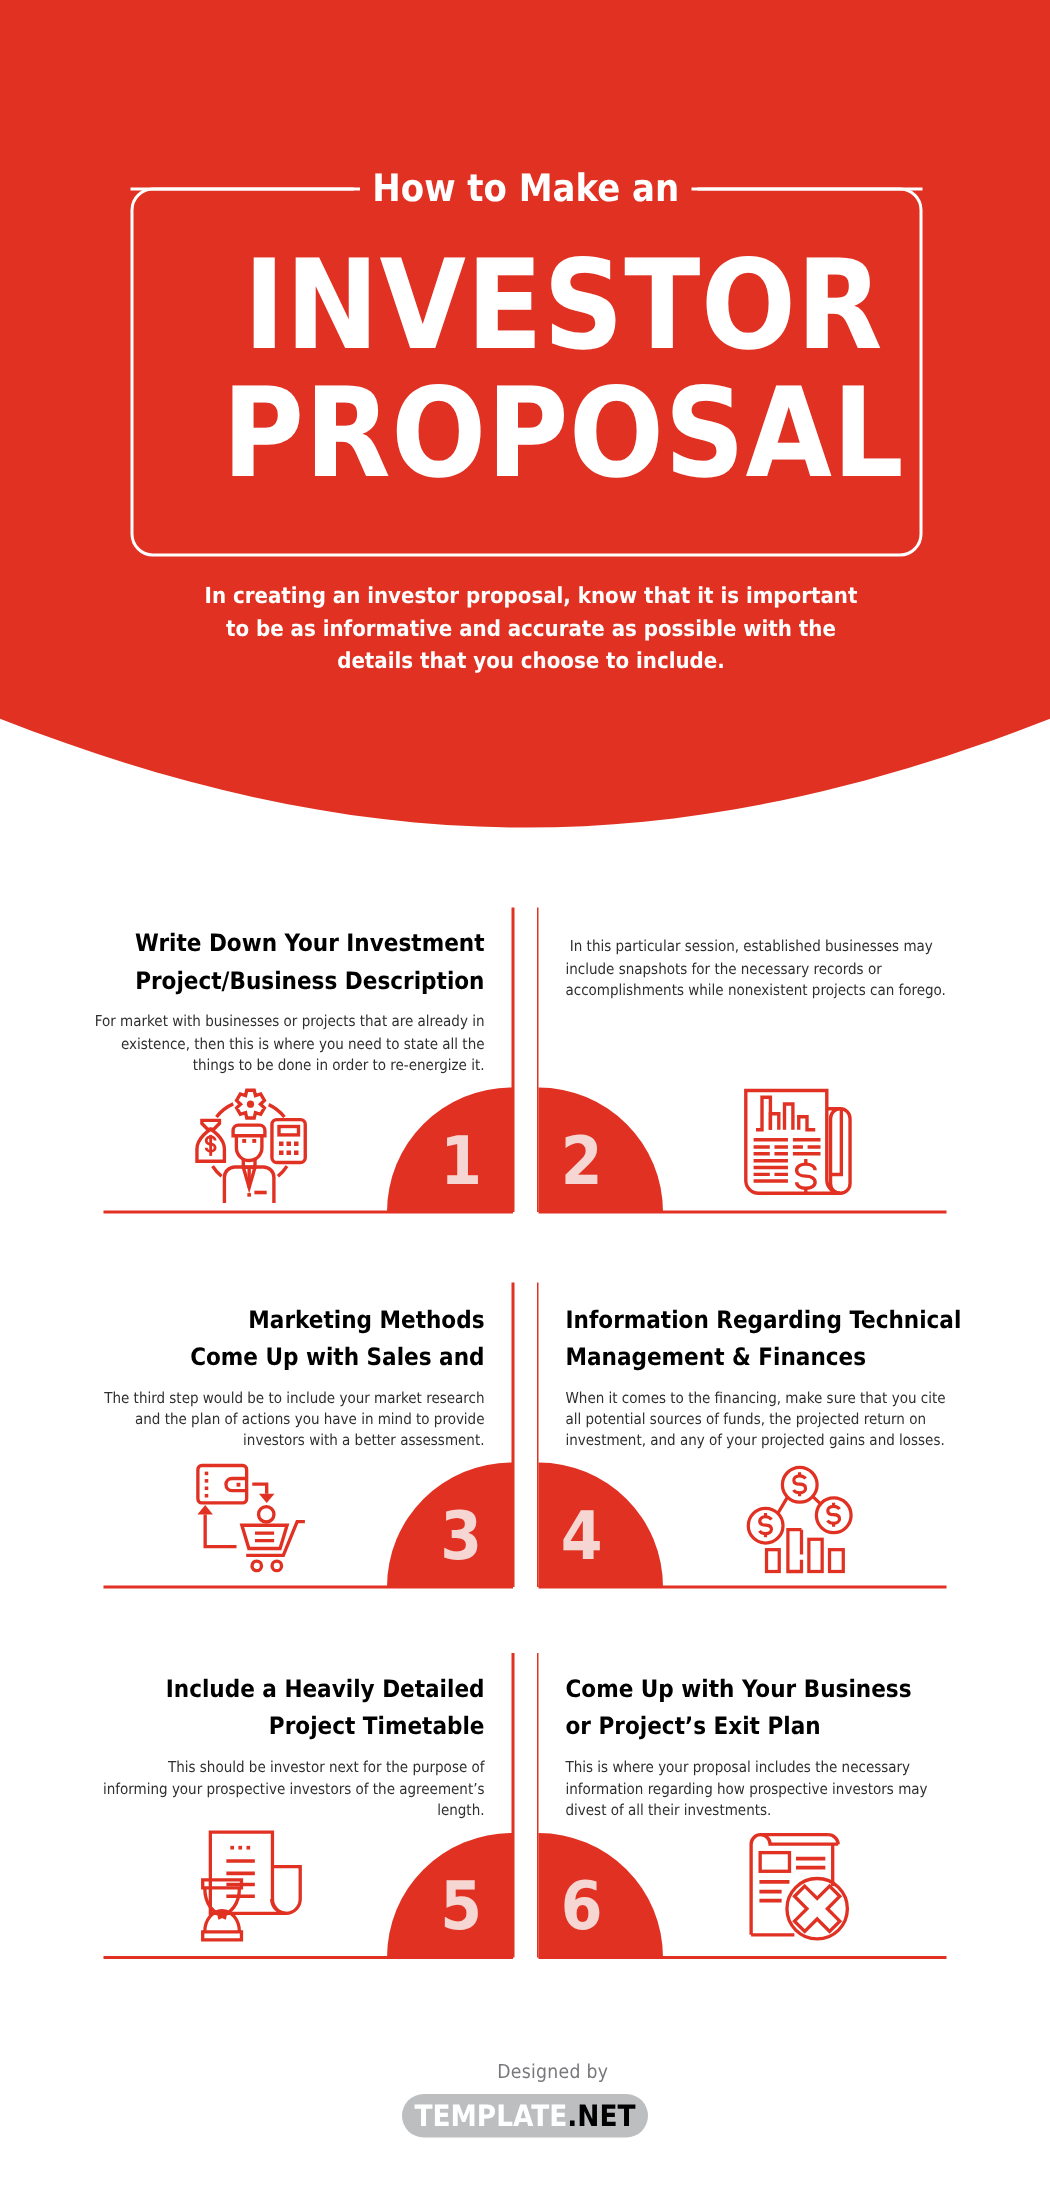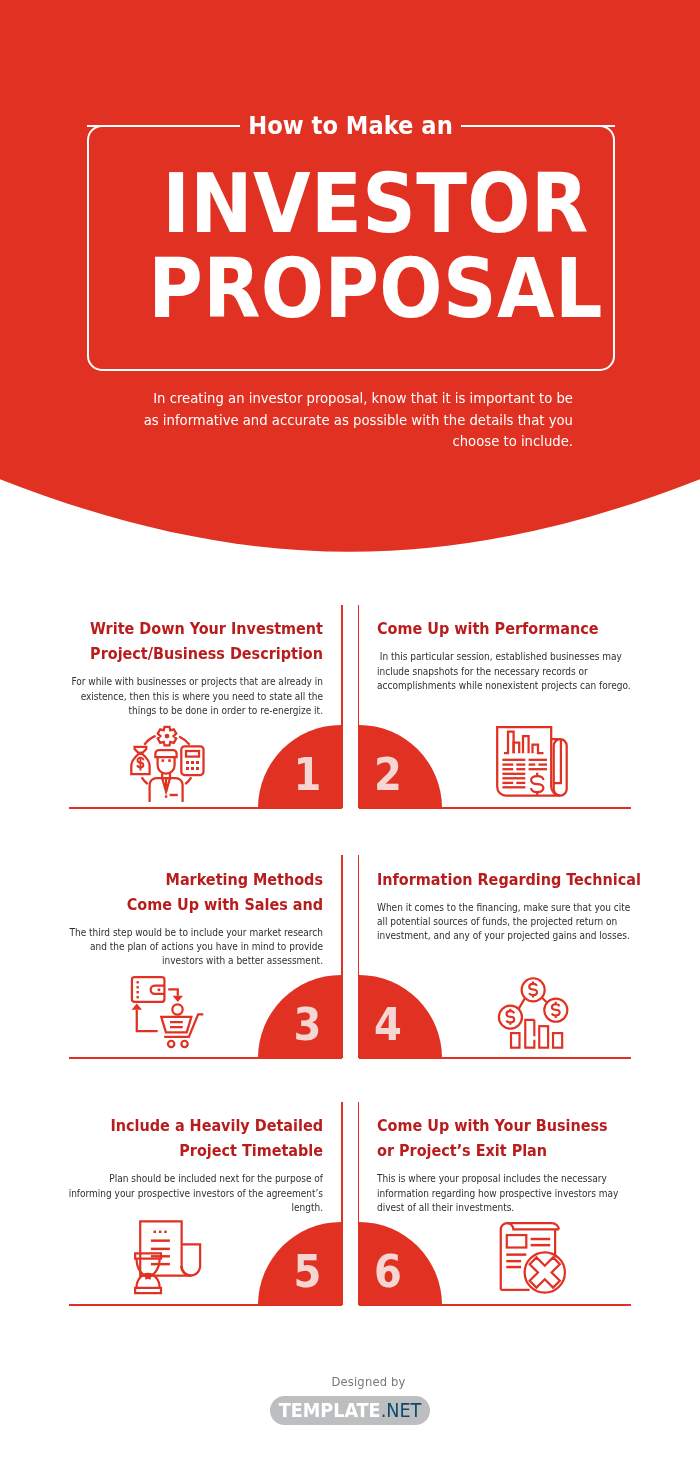--- a/index.html
+++ b/index.html
@@ -13,50 +13,50 @@
 
   .kicker-row{position:absolute;left:86.5px;top:112px;width:528px;height:28px;display:flex;align-items:center;}
   .kicker-line{flex:1 1 auto;height:2.2px;background:#ffffff;}
   .kicker-text{font-family:"DejaVu Sans Condensed","DejaVu Sans",sans-serif;font-size:25.2px;font-weight:bold;color:#ffffff;padding:0 12px;white-space:nowrap;line-height:28px;}
 
   .hero-box{position:absolute;left:86.5px;top:124.5px;width:528px;height:246px;border:2.5px solid #ffffff;border-radius:15px;box-sizing:border-box;}
   .hero-box-mask{position:absolute;left:240px;top:117px;width:221px;height:16px;background:#e03122;}
 
   .hero-title{position:absolute;left:87px;top:162px;width:527px;text-align:center;color:#fff;font-family:"DejaVu Sans Condensed","DejaVu Sans",sans-serif;font-weight:bold;font-size:82.7px;line-height:84.8px;letter-spacing:.4px;padding-left:25px;}
 
-  .hero-sub{position:absolute;left:135px;top:387px;width:438px;text-align:right;color:#fff;font-family:"DejaVu Sans Condensed","DejaVu Sans",sans-serif;font-size:14.7px;line-height:21.5px;}
+  .hero-sub{position:absolute;left:135px;top:387px;width:438px;text-align:center;color:#fff;font-family:"DejaVu Sans Condensed","DejaVu Sans",sans-serif;font-size:14.7px;line-height:21.5px;font-weight:bold;}
 
   
   .steps{position:absolute;left:0;top:0;width:700px;height:1457px;}
   .cell{position:absolute;}
   .cell .head>div,.cell .body>div{white-space:pre;}
   .cell.left{text-align:right;}
   .cell.right{text-align:left;}
-  .cell .head{font-family:"DejaVu Sans Condensed","DejaVu Sans",sans-serif;font-size:16px;font-weight:bold;color:#b91c1c;line-height:25px;}
+  .cell .head{font-family:"DejaVu Sans Condensed","DejaVu Sans",sans-serif;font-size:16px;font-weight:bold;color:#000000;line-height:25px;}
   .cell .body{font-family:"DejaVu Sans Condensed","DejaVu Sans",sans-serif;font-size:10px;font-weight:normal;color:#2f2f2f;line-height:14.3px;margin-top:9px;}
 
   .vline{position:absolute;width:1.5px;background:#e03122;}
   .hline{position:absolute;height:1.7px;background:#e03122;}
 
   .quarter{position:absolute;width:83.5px;height:83.5px;background:#e03122;overflow:hidden;}
   .quarter.q-left{border-top-left-radius:83.5px;}
   .quarter.q-right{border-top-right-radius:83.5px;}
   .qnum{position:absolute;font-family:"DejaVu Sans Condensed","DejaVu Sans",sans-serif;font-size:44.5px;font-weight:bold;color:#f5d6d2;line-height:44.5px;}
 
   .icon{position:absolute;}
   .icon svg{display:block;}
   .icon .ic{stroke:#e03122;stroke-width:2.25;fill:none;stroke-linejoin:miter;stroke-linecap:butt;}
   .icon .fl{fill:#e03122;stroke:none;}
 
   
   .footer{position:absolute;left:0;top:1374px;width:700px;text-align:center;}
   .designed{font-family:"DejaVu Sans Condensed","DejaVu Sans",sans-serif;font-size:12.8px;color:#77787b;letter-spacing:.2px;line-height:16px;padding-left:37px;}
   .tpl{display:inline-block;margin-top:5.5px;background:#bcbec0;border-radius:15px;height:29.2px;line-height:29.2px;padding:0 8.3px;font-family:"DejaVu Sans Condensed","DejaVu Sans",sans-serif;font-size:19.6px;letter-spacing:0;white-space:nowrap;}
   .tpl b{color:#ffffff;font-weight:bold;}
-  .tpl i{color:#0c4a6e;font-style:normal;font-weight:normal;text-align:center;}
+  .tpl i{color:#000000;font-style:normal;font-weight:bold;text-align:center;}
 </style>
 </head>
 <body>
 
 <div class="page">
   <div class="hero">
     <svg class="hero-bg" viewBox="0 0 700 553" width="700" height="553">
         <path d="M0,0 L700,0 L700,479.2 C452.7,575.9 247.3,575.9 0,479.2 Z" fill="#e03122"></path>
       </svg>
     <div class="hero-box"></div>
@@ -73,28 +73,27 @@
     <div class="hero-sub">In creating an investor proposal, know that it is important to be as informative and accurate as possible with the details that you choose to include.</div>
   </div>
 
   <div class="steps">
     <div class="cell left" style="left:55px;top:616.4px;width:268px;">
       <div class="head">
           <div>Write Down Your Investment</div>
           <div>Project/Business Description</div>
         </div>
       <div class="body">
-          <div>For while with businesses or projects that are already in</div>
+          <div>For market with businesses or projects that are already in</div>
           <div>existence, then this is where you need to state all the</div>
           <div>things to be done in order to re-energize it.</div>
         </div>
     </div>
     <div class="cell right" style="left:377px;top:616.4px;width:268px;">
       <div class="head">
-          <div>Come Up with Performance</div>
         </div>
       <div class="body">
           <div> In this particular session, established businesses may</div>
           <div>include snapshots for the necessary records or</div>
           <div>accomplishments while nonexistent projects can forego.</div>
         </div>
     </div>
     <div class="vline" style="left:341.4px;top:604.7px;height:203.29999999999995px;"></div>
     <div class="vline" style="left:357.6px;top:604.7px;height:203.29999999999995px;"></div>
     <div class="hline" style="left:68.5px;top:807.15px;width:273px;"></div>
@@ -112,20 +111,21 @@
         </div>
       <div class="body">
           <div>The third step would be to include your market research</div>
           <div>and the plan of actions you have in mind to provide</div>
           <div>investors with a better assessment.</div>
         </div>
     </div>
     <div class="cell right" style="left:377px;top:866.9px;width:268px;">
       <div class="head">
           <div>Information Regarding Technical</div>
+          <div>Management &amp; Finances</div>
         </div>
       <div class="body">
           <div>When it comes to the financing, make sure that you cite</div>
           <div>all potential sources of funds, the projected return on</div>
           <div>investment, and any of your projected gains and losses.</div>
         </div>
     </div>
     <div class="vline" style="left:341.4px;top:855.2px;height:202.79999999999995px;"></div>
     <div class="vline" style="left:357.6px;top:855.2px;height:202.79999999999995px;"></div>
     <div class="hline" style="left:68.5px;top:1057.15px;width:273px;"></div>
@@ -135,21 +135,21 @@
       </div>
     <div class="quarter q-right" style="left:358.6px;top:974.5px;">
         <span class="qnum" style="left:15.3px;bottom:10.2px;">4</span>
       </div>
     <div class="cell left" style="left:55px;top:1113.3px;width:268px;">
       <div class="head">
           <div>Include a Heavily Detailed</div>
           <div>Project Timetable</div>
         </div>
       <div class="body">
-          <div>Plan should be included next for the purpose of</div>
+          <div>This should be investor next for the purpose of</div>
           <div>informing your prospective investors of the agreement’s</div>
           <div>length.</div>
         </div>
     </div>
     <div class="cell right" style="left:377px;top:1113.3px;width:268px;">
       <div class="head">
           <div>Come Up with Your Business</div>
           <div>or Project’s Exit Plan</div>
         </div>
       <div class="body">

